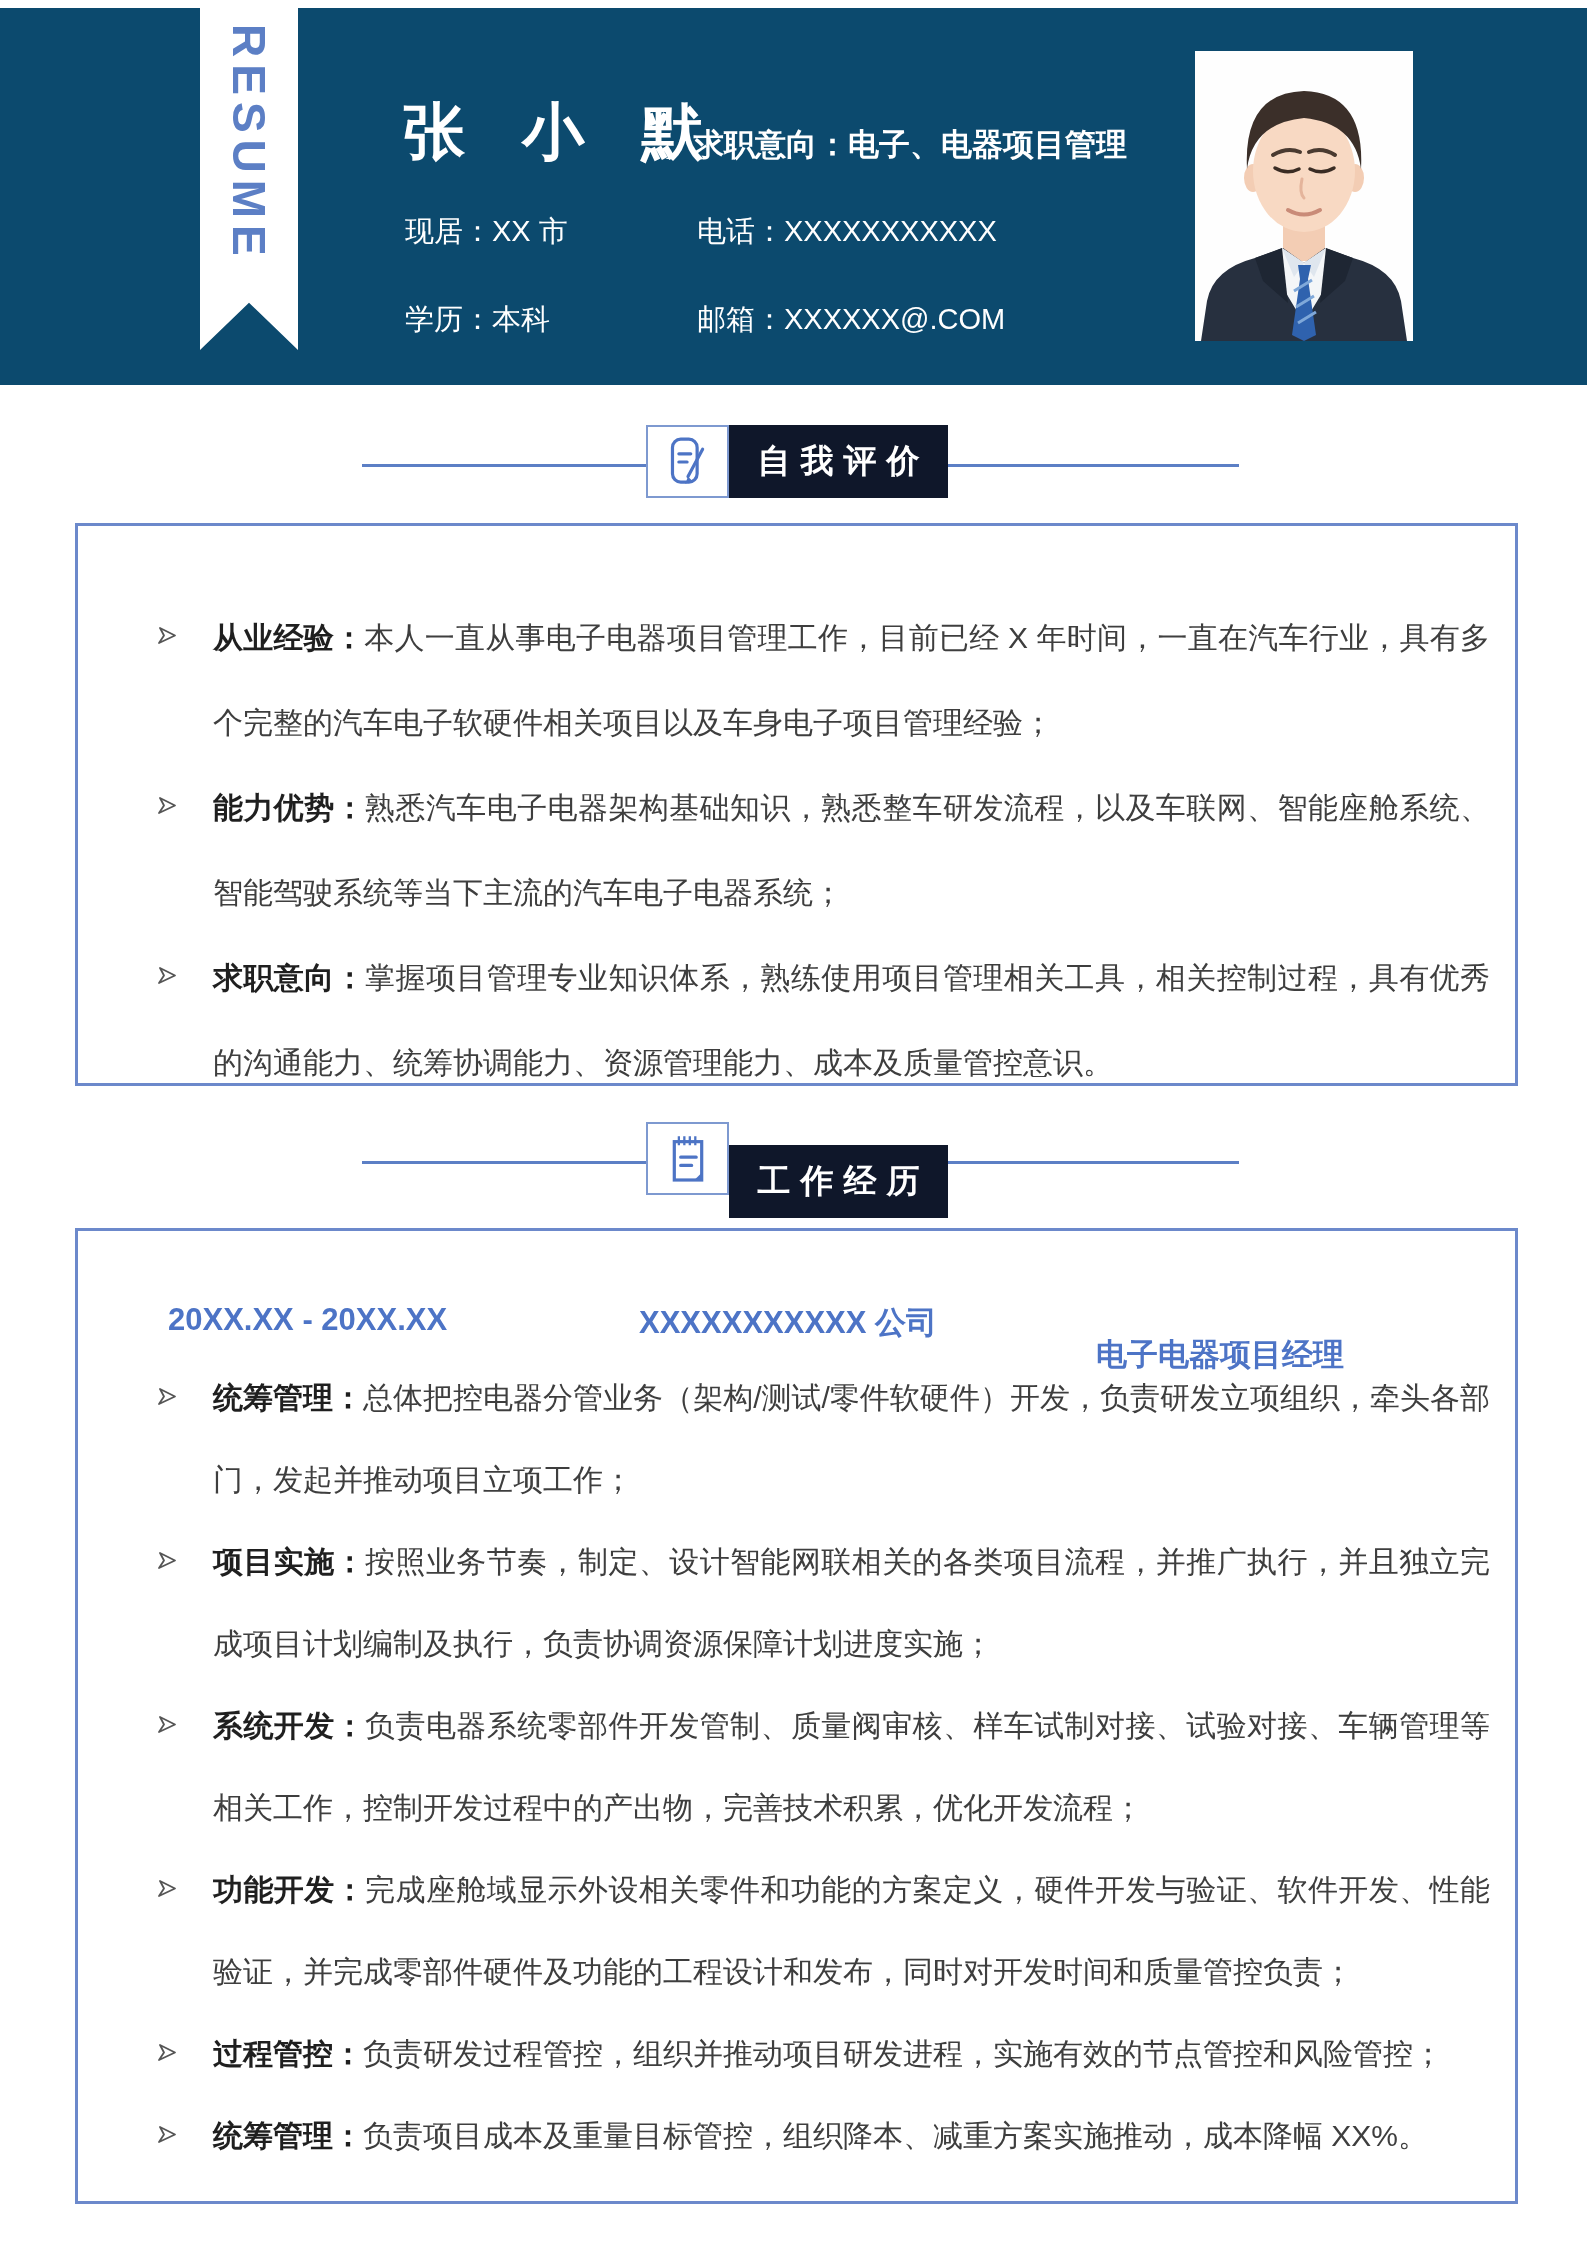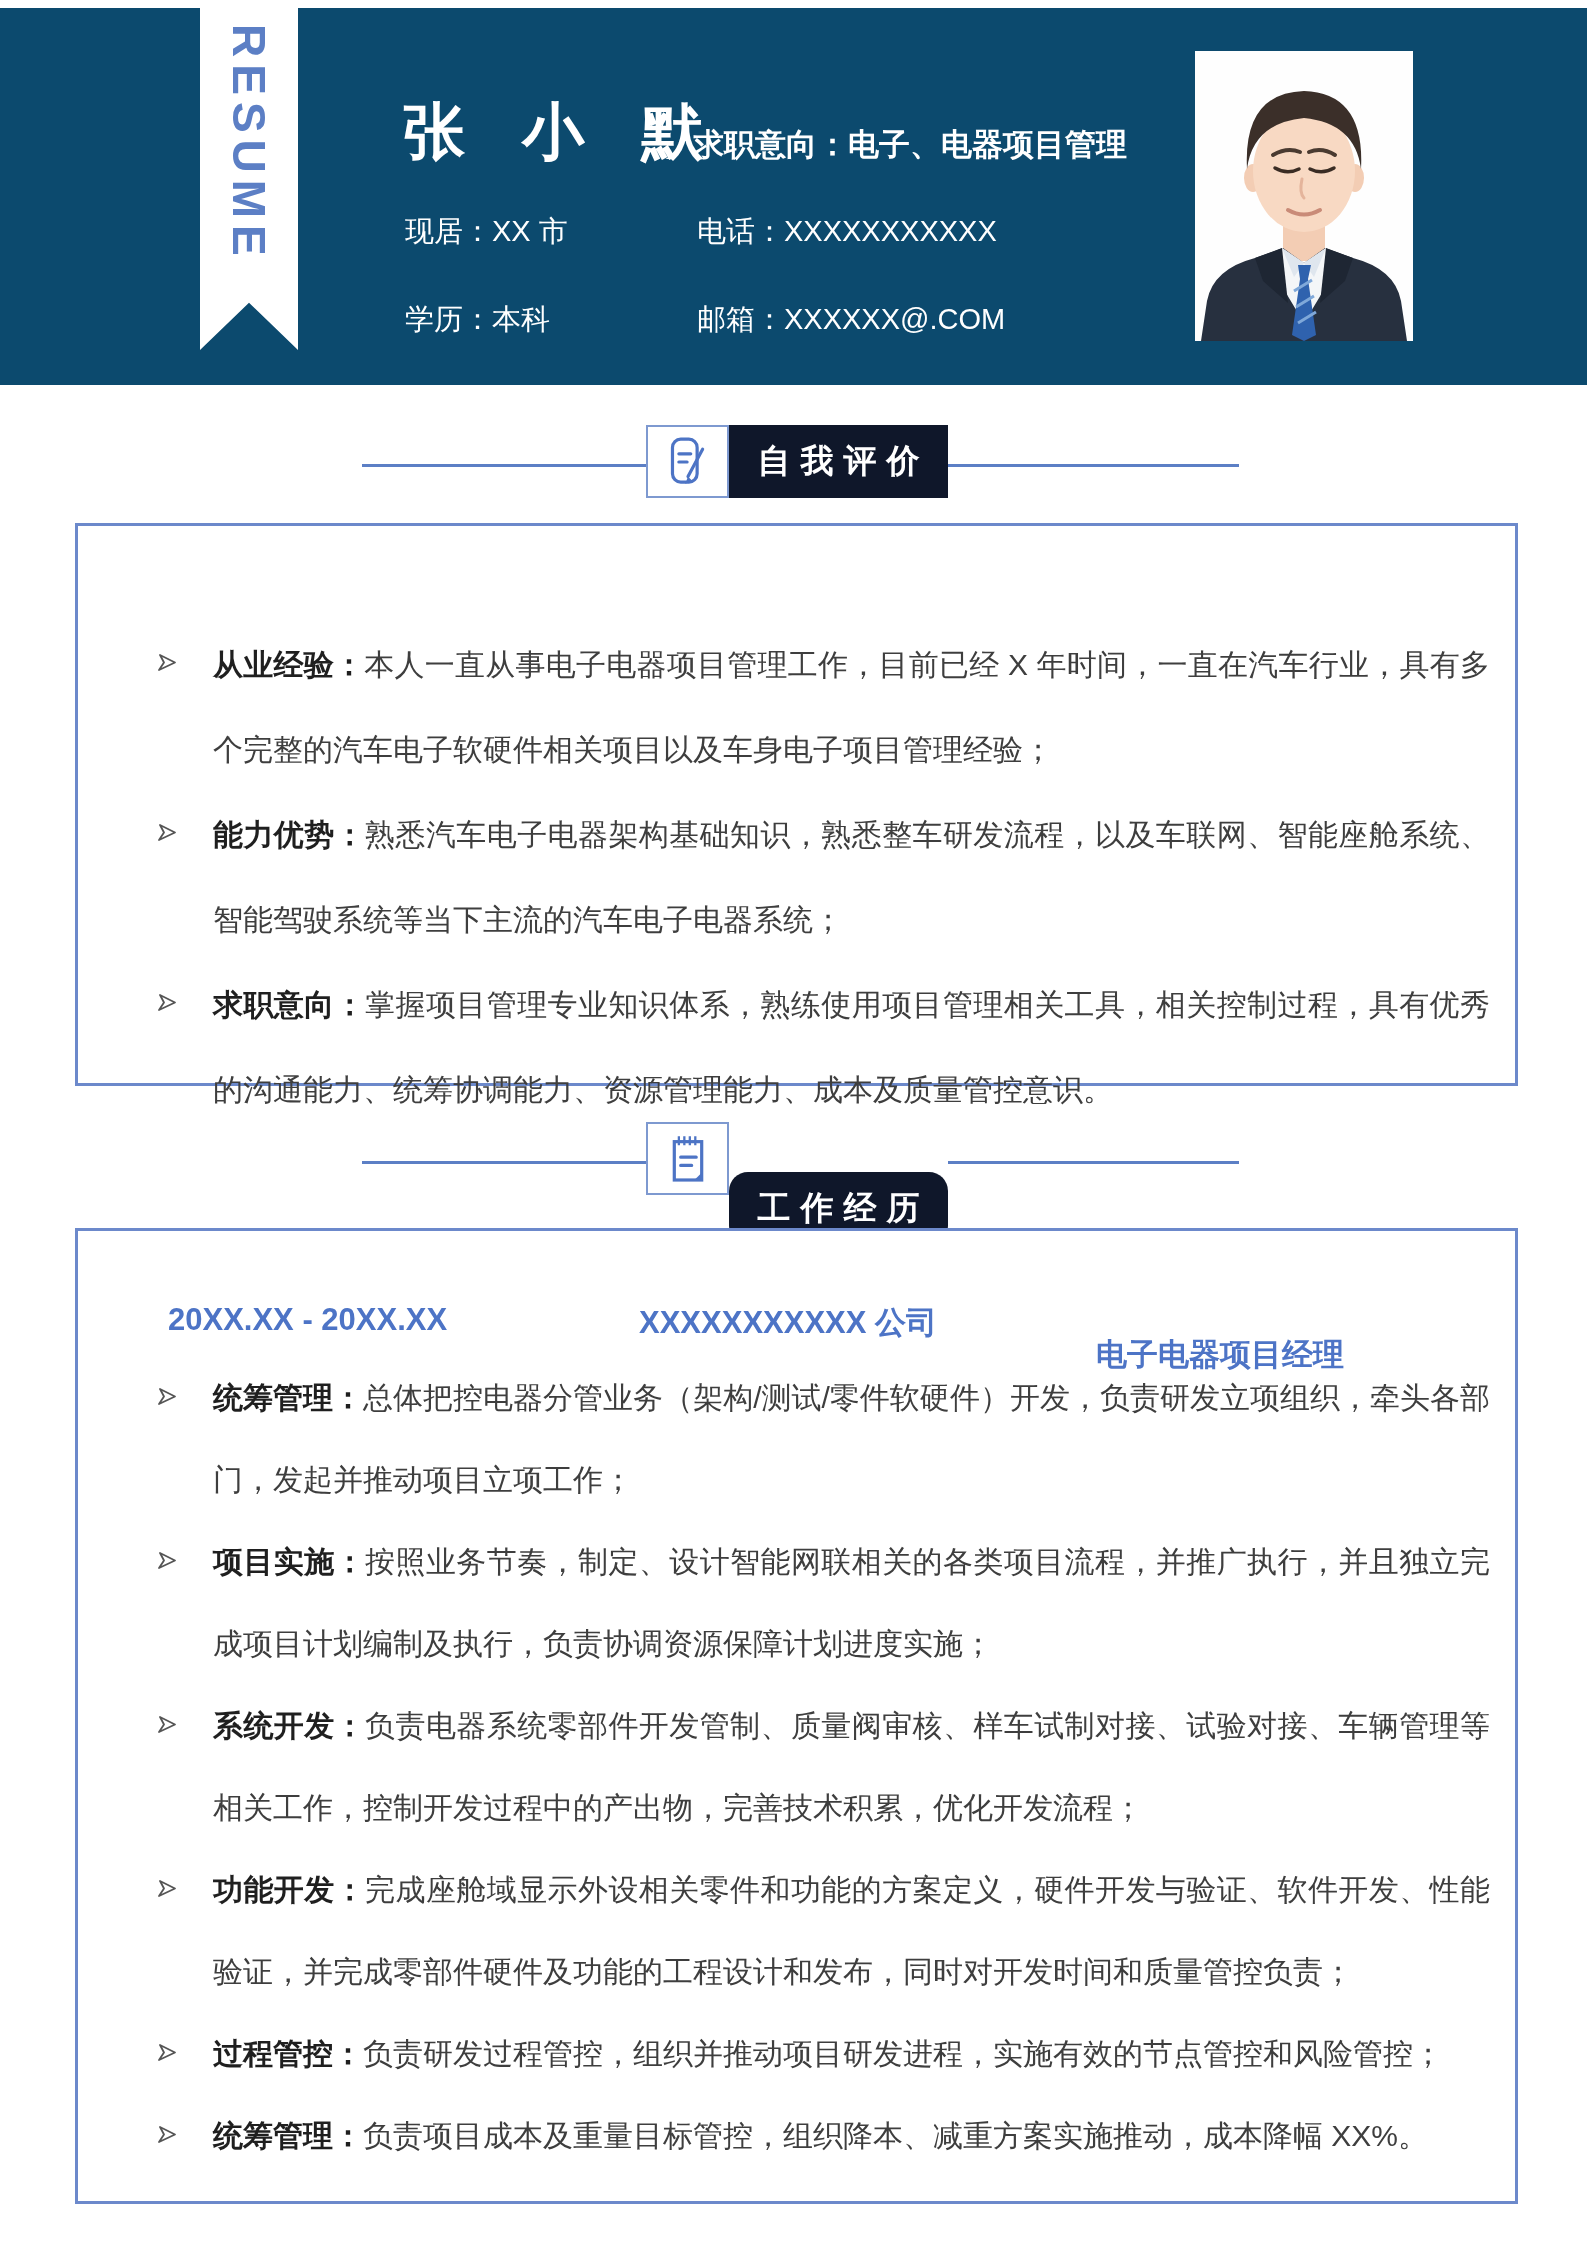--- a/index.html
+++ b/index.html
@@ -32,21 +32,21 @@
   }
   .label-box{
     position:absolute;left:729px;width:219px;height:73px;background:#0f172a;
     display:flex;align-items:center;justify-content:center;
     color:#ffffff;font-size:33px;font-weight:700;letter-spacing:10px;text-indent:10px;
   }
   
   .content-box{position:absolute;left:75px;width:1443px;border:3px solid #6C89CB;box-sizing:border-box;background:#ffffff;}
   .box-self{top:523px;height:563px;}
   .box-work{top:1228px;height:976px;}
-  .bullets-self{padding-top:96px;}
+  .bullets-self{padding-top:69px;}
   .bullets-work{padding-top:126px;}
   .bullet{
     position:relative;margin:0 25px 0 135px;font-size:30px;color:#3E3E3E;
     text-align:justify;
   }
   .bullets-self .bullet{line-height:85px;}
   .bullets-work .bullet{line-height:82px;}
   .bullet .blabel{font-weight:700;color:#1F1F1F;}
   .bullet .marker{position:absolute;left:-57px;top:31px;width:22px;height:20px;}
   .bullets-work .bullet .marker{top:30px;}
@@ -140,21 +140,21 @@
 
   <div class="sec-line" style="left:362px;top:1161px;width:284px;"></div>
   <div class="icon-box" style="top:1122px;">
     <svg width="42" height="56" viewBox="0 0 46 58">
       <rect x="8" y="10" width="30" height="42" fill="none" stroke="#4D74C5" stroke-width="3.5"></rect>
       <path d="M13 4 v10 M19 4 v10 M25 4 v10 M31 4 v10" stroke="#4D74C5" stroke-width="2.5"></path>
       <path d="M15 27 h17 M15 36 h12" stroke="#4D74C5" stroke-width="3.5" stroke-linecap="round"></path>
       <path d="M30 52 L38 44 L38 52 Z" fill="#4D74C5"></path>
     </svg>
   </div>
-  <div class="label-box" style="top:1172px;border-radius:19px;">工作经历</div>
+  <div class="label-box" style="top:1145px;">工作经历</div>
   <div class="sec-line" style="left:948px;top:1161px;width:291px;"></div>
 
   <div class="content-box box-work">
     <div class="work-meta">
       <span class="wm-period">20XX.XX - 20XX.XX</span>
       <span class="wm-company">XXXXXXXXXXX 公司</span>
       <span class="wm-position">电子电器项目经理</span>
     </div>
 
     <div class="bullets-work">

